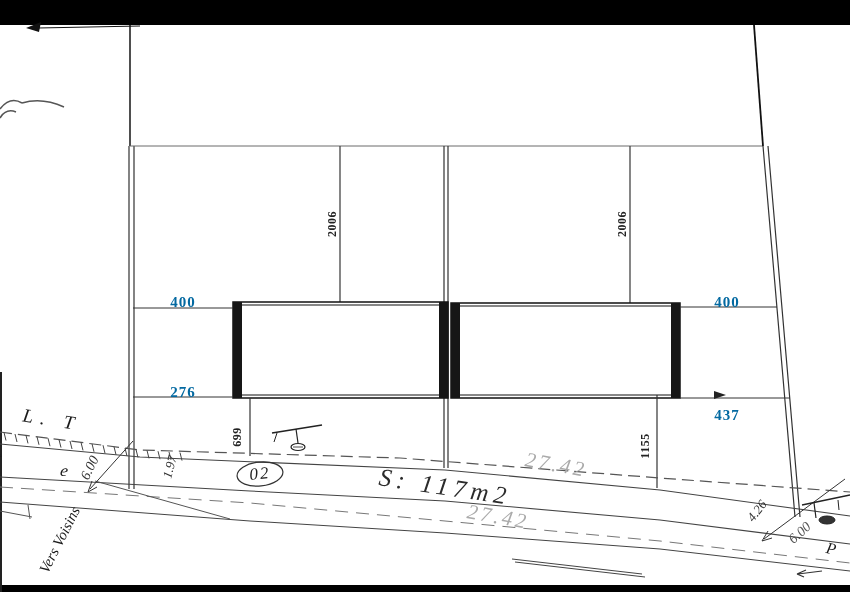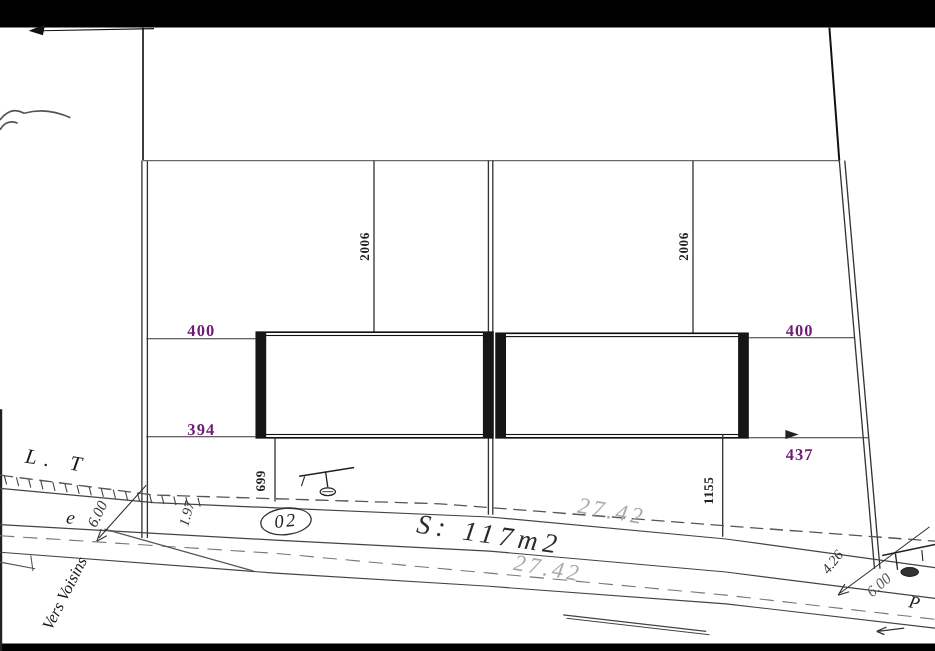--- a/index.html
+++ b/index.html
@@ -6,21 +6,21 @@
   .stage{
     position:relative;width:850px;height:592px;background:#ffffff;
     overflow:hidden;font-family:"Liberation Serif",serif;
   }
   .bar{position:absolute;background:#000;}
   .bar-top{left:0;top:0;width:850px;height:25px;}
   .bar-bottom{left:0;top:585px;width:850px;height:7px;}
   .bar-left{left:0;top:372px;width:2px;height:220px;background:#222;}
   svg.lines{position:absolute;left:0;top:0;}
   .lbl{position:absolute;white-space:pre;transform-origin:center;color:#1a1a1a;}
-  .dim{font-weight:700;font-size:15px;letter-spacing:1px;color:#701a75;}
+  .dim{font-weight:700;font-size:15px;letter-spacing:1px;color:#0369a1;}
   .dim-rot{font-weight:600;font-size:12px;color:#222;letter-spacing:0.5px;}
   .ital{font-style:italic;}
   .faint{color:#aaaaaa;}
   .area-lbl{font-size:25px;letter-spacing:5px;color:#2b2b2b;}
   .road-dim{font-size:21px;letter-spacing:3px;}
   .small-dim{font-size:13px;color:#333;}
   .badge-num{font-size:17px;letter-spacing:2px;color:#222;}
 </style>
 </head>
 <body>
@@ -100,21 +100,21 @@
       <path d="M838,500 L839,510" stroke="#222" stroke-width="1" fill="none"></path>
       <ellipse cx="827" cy="520" rx="8" ry="4" fill="#333" stroke="#222" stroke-width="1"></ellipse>
     </g>
 
     <path d="M0,109 Q10,96 22,103 M22,103 Q42,97 64,107 M0,118 Q6,108 16,112" stroke="#555" stroke-width="1.5" fill="none"></path>
     <polygon points="26,28 41,22 39,32" fill="#111"></polygon>
     <path d="M38,28 L140,26" stroke="#111" stroke-width="1" fill="none"></path>
   </svg>
 
   <div class="lbl dim" style="left:183px;top:302px;transform:translate(-50%,-50%);">400</div>
-  <div class="lbl dim" style="left:183px;top:392px;transform:translate(-50%,-50%);">394</div>
+  <div class="lbl dim" style="left:183px;top:392px;transform:translate(-50%,-50%);">276</div>
   <div class="lbl dim" style="left:727px;top:302px;transform:translate(-50%,-50%);">400</div>
   <div class="lbl dim" style="left:727px;top:415px;transform:translate(-50%,-50%);">437</div>
 
   <div class="lbl dim-rot" style="left:332px;top:224px;transform:translate(-50%,-50%) rotate(-90deg);">2006</div>
   <div class="lbl dim-rot" style="left:622px;top:224px;transform:translate(-50%,-50%) rotate(-90deg);">2006</div>
 
   <div class="lbl dim-rot" style="left:237px;top:437px;transform:translate(-50%,-50%) rotate(-90deg);">699</div>
   <div class="lbl dim-rot" style="left:645px;top:446px;transform:translate(-50%,-50%) rotate(-90deg);">1155</div>
 
   <div class="lbl ital" style="left:52px;top:420px;transform:translate(-50%,-50%) rotate(9deg);font-size:19px;letter-spacing:7px;">L. T</div>

